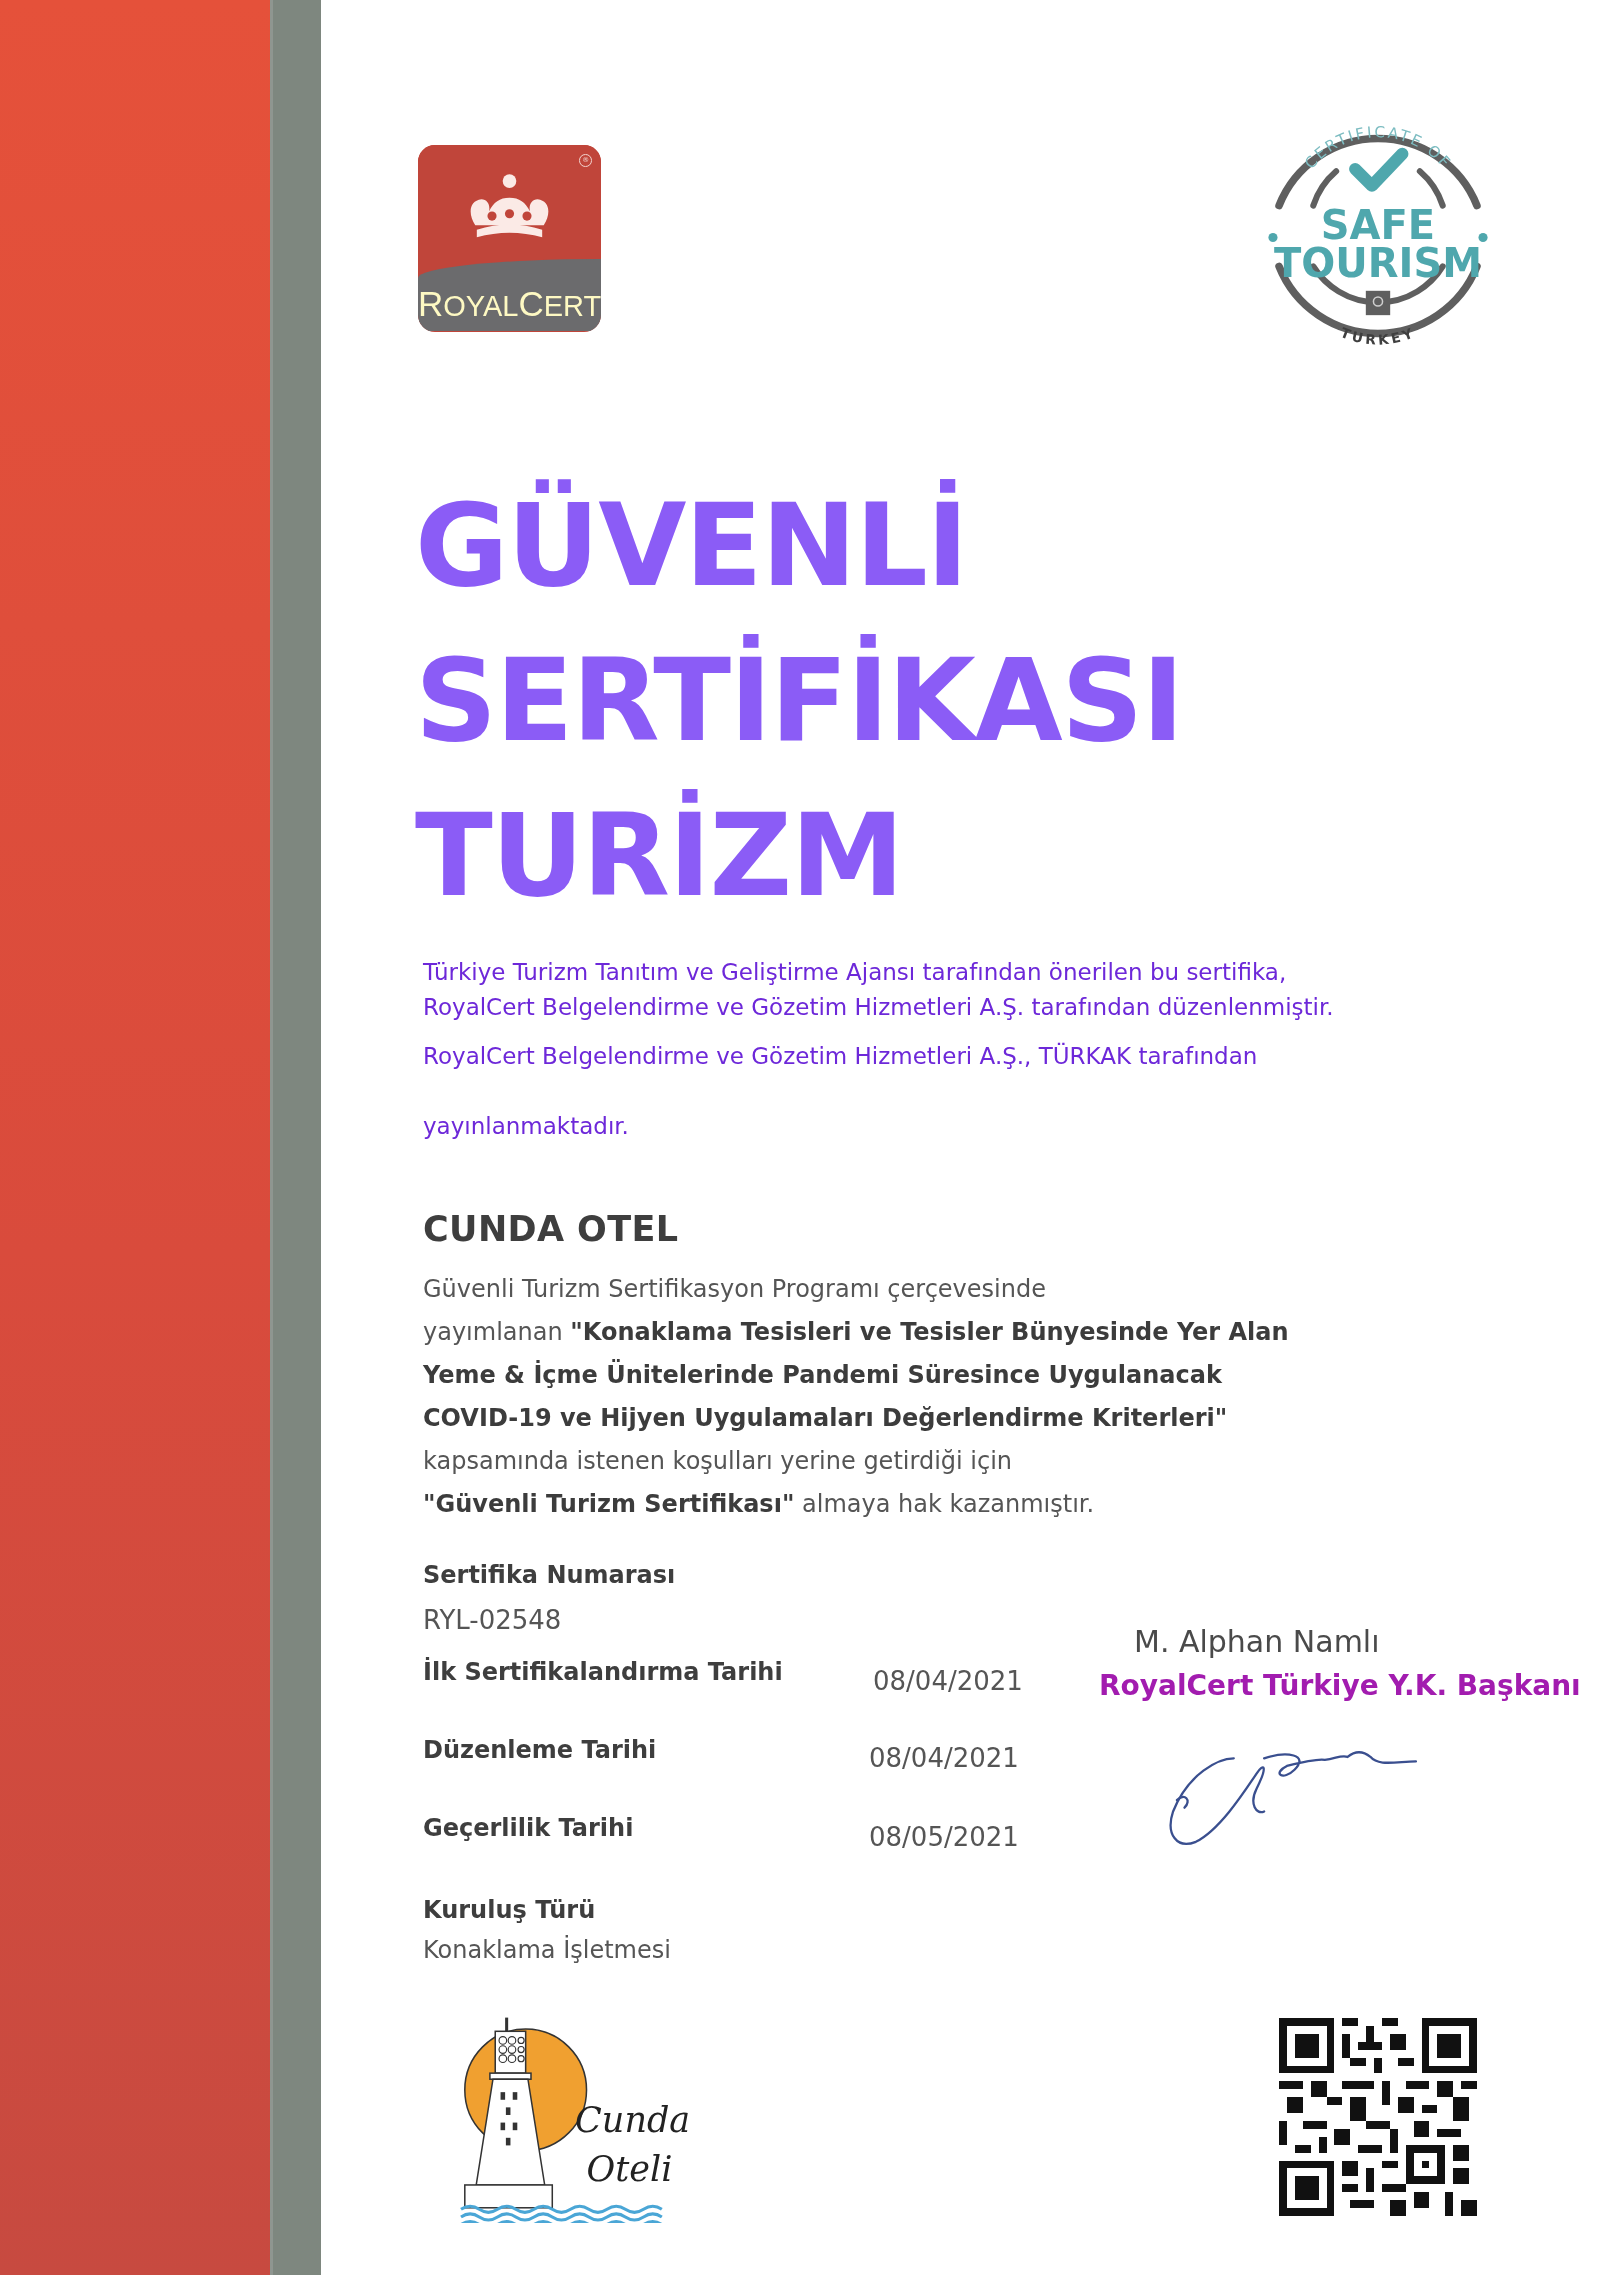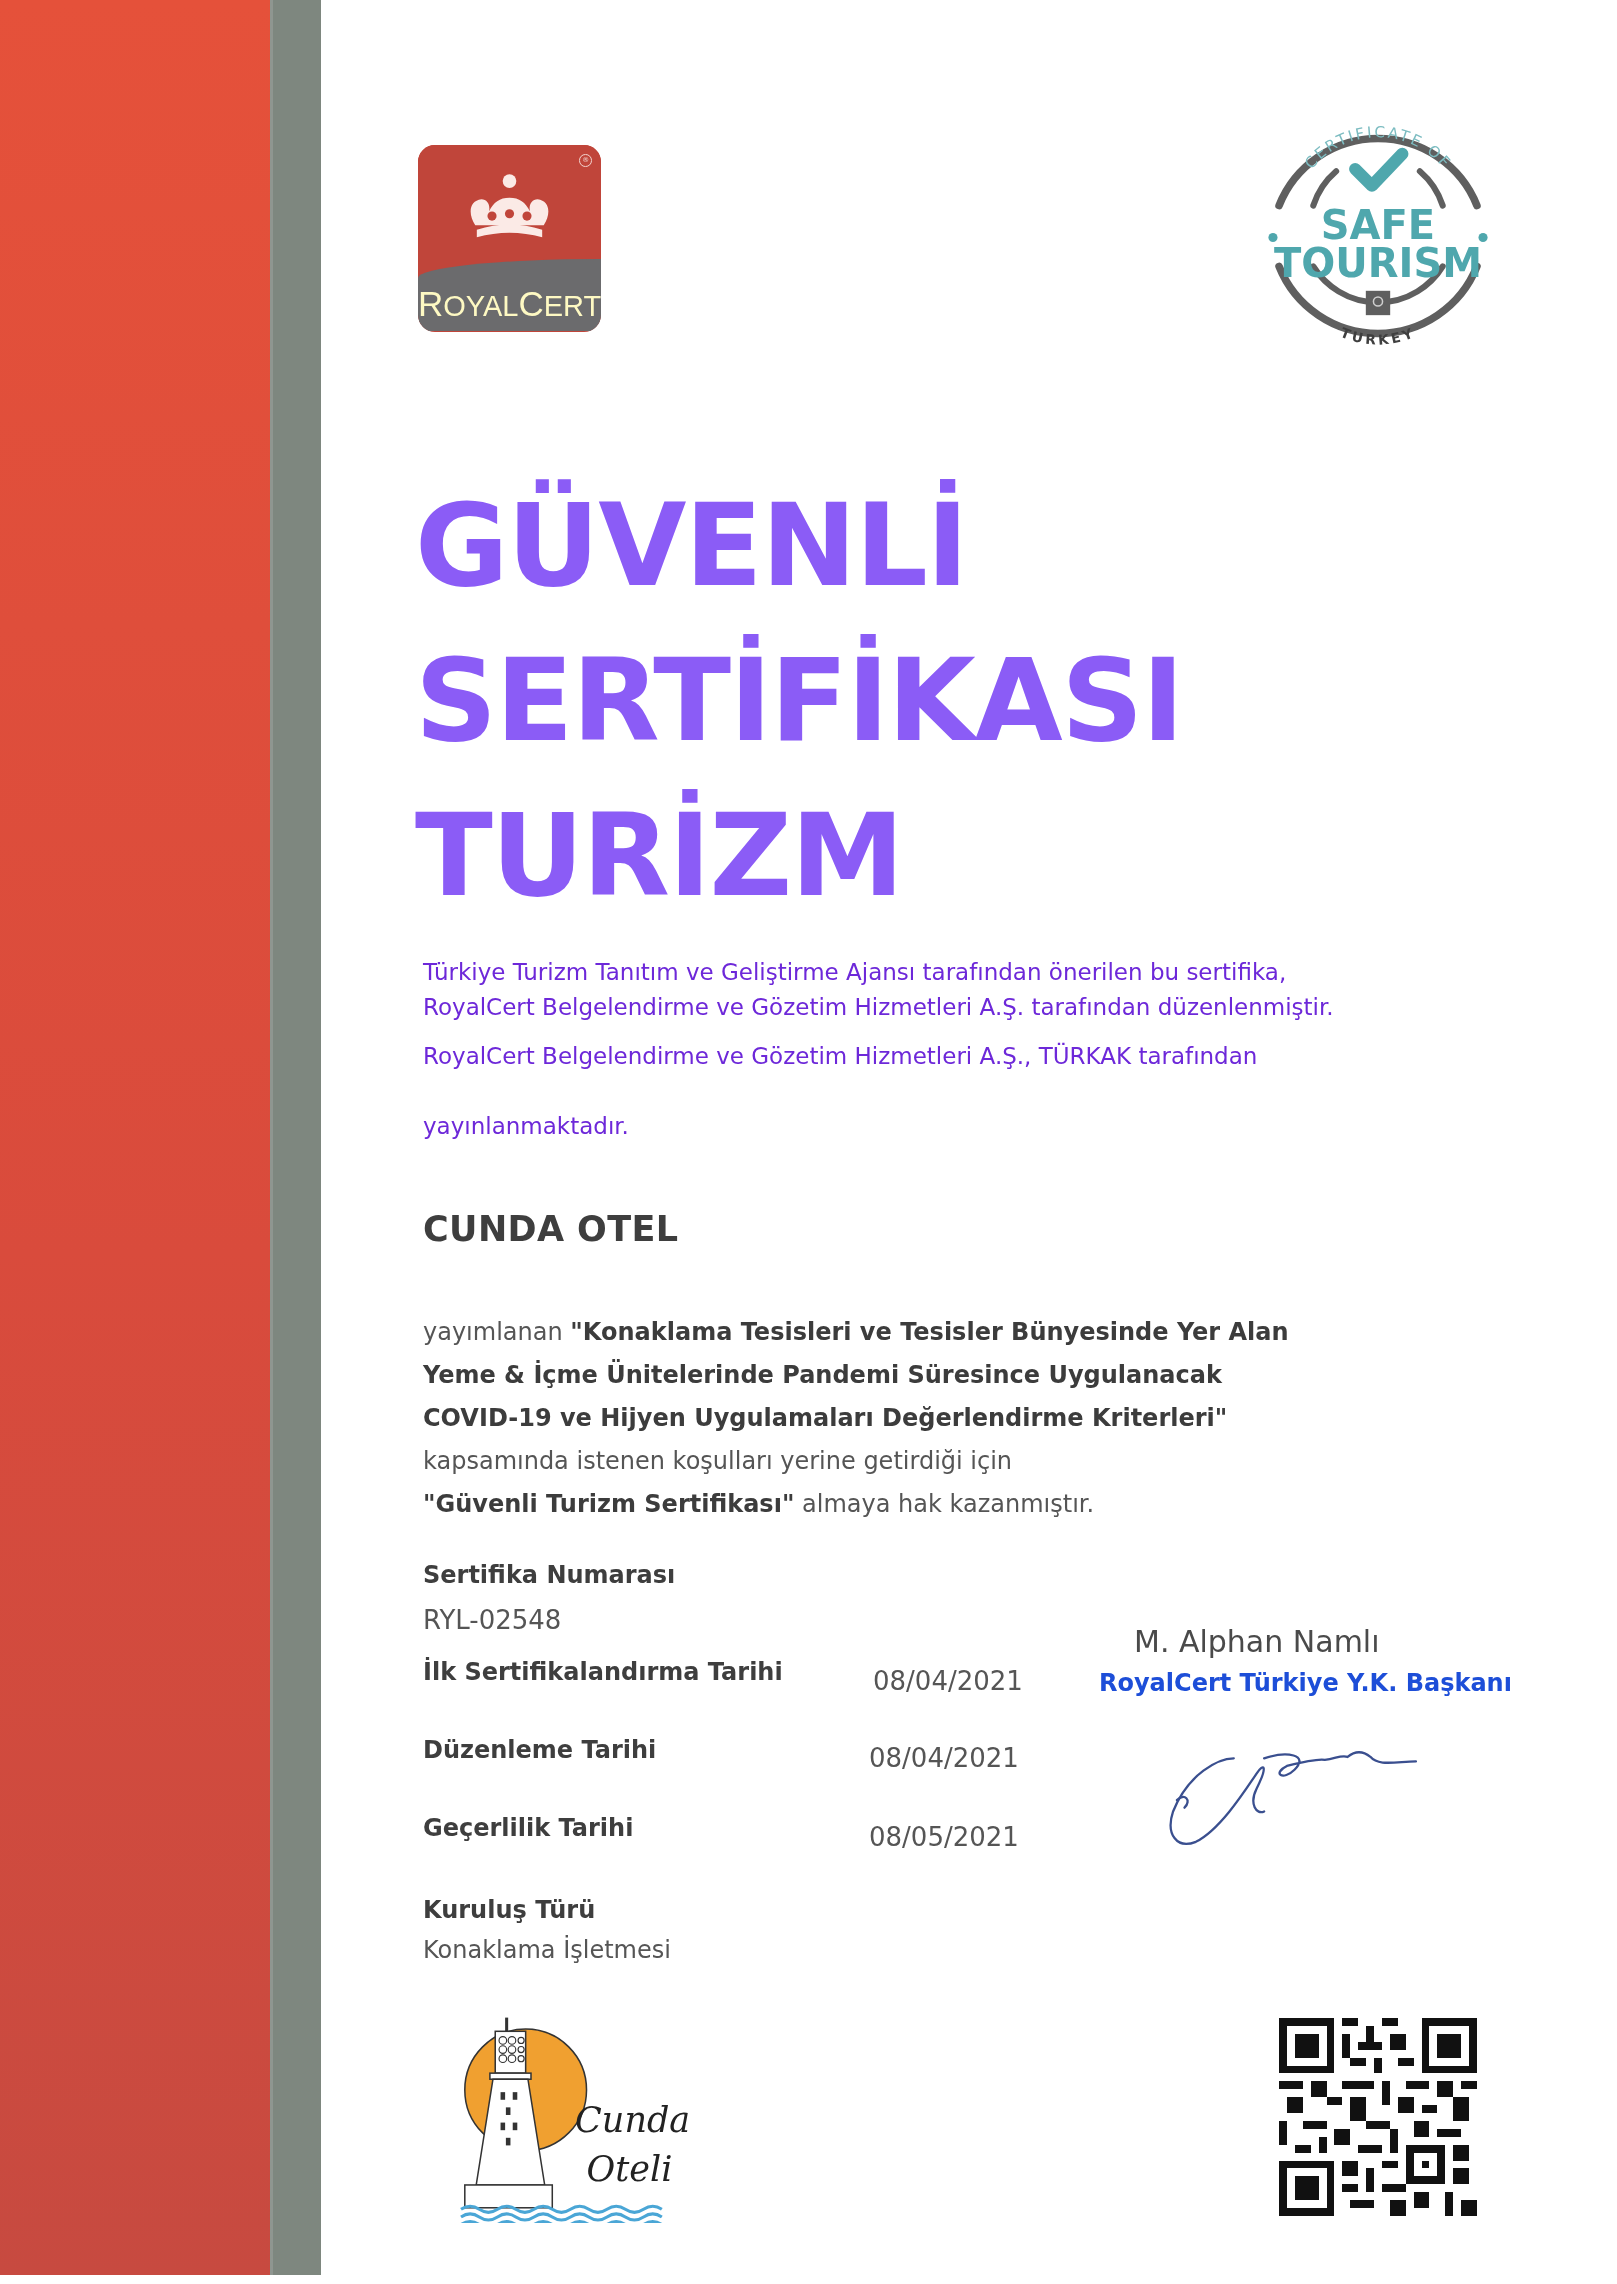--- a/index.html
+++ b/index.html
@@ -63,21 +63,21 @@
     position:absolute; left:423px; top:1209px;
     font-weight:bold; font-size:35px; color:#3e3e3e; letter-spacing:0.4px;
   }
   .body-text { position:absolute; left:423px; top:1268px; width:1104px; font-size:24px; line-height:43px; color:#555; }
   .body-text b { color:#3c3c3c; }
 
   .label { font-weight:bold; font-size:24px; color:#3e3e3e; position:absolute; }
   .value { font-size:26px; color:#555; position:absolute; }
 
   .sig-name { position:absolute; left:1134px; top:1624px; font-size:30px; color:#4a4a4a; }
-  .sig-title { position:absolute; left:1099px; top:1669px; font-size:24px; font-weight:bold; color:#1d4ed8; }
+  .sig-title { position:absolute; left:1099px; top:1669px; font-size:28px; font-weight:bold; color:#a21caf; }
   .signature { position:absolute; left:1142px; top:1728px; width:305px; height:129px; }
 
   .cunda-logo { position:absolute; left:438px; top:2010px; width:259px; height:213px; }
   .qr { position:absolute; left:1279px; top:2018px; width:198px; height:198px; }
 </style>
 </head>
 <body>
 
 <div class="band-red"></div>
 <div class="band-gray"></div>
@@ -143,21 +143,21 @@
   </p>
   <p>
     <span>RoyalCert Belgelendirme ve Gözetim Hizmetleri A.Ş., TÜRKAK tarafından</span><br>
     <br>
     <span>yayınlanmaktadır.</span>
   </p>
 </div>
 
 <div class="hotel-name">CUNDA OTEL</div>
 <div class="body-text">
-  <br>
+  <span>Güvenli Turizm Sertifikasyon Programı çerçevesinde</span><br>
   <span>yayımlanan </span><b>"Konaklama Tesisleri ve Tesisler Bünyesinde Yer Alan</b><br>
   <b>Yeme &amp; İçme Ünitelerinde Pandemi Süresince Uygulanacak</b><br>
   <b>COVID-19 ve Hijyen Uygulamaları Değerlendirme Kriterleri"</b><br>
   <span>kapsamında istenen koşulları yerine getirdiği için</span><br>
   <b>"Güvenli Turizm Sertifikası"</b><span> almaya hak kazanmıştır.</span>
 </div>
 
 <div class="label" style="left:423px;top:1561px;">Sertifika Numarası</div>
 <div class="value" style="left:423px;top:1605px;">RYL-02548</div>
 

